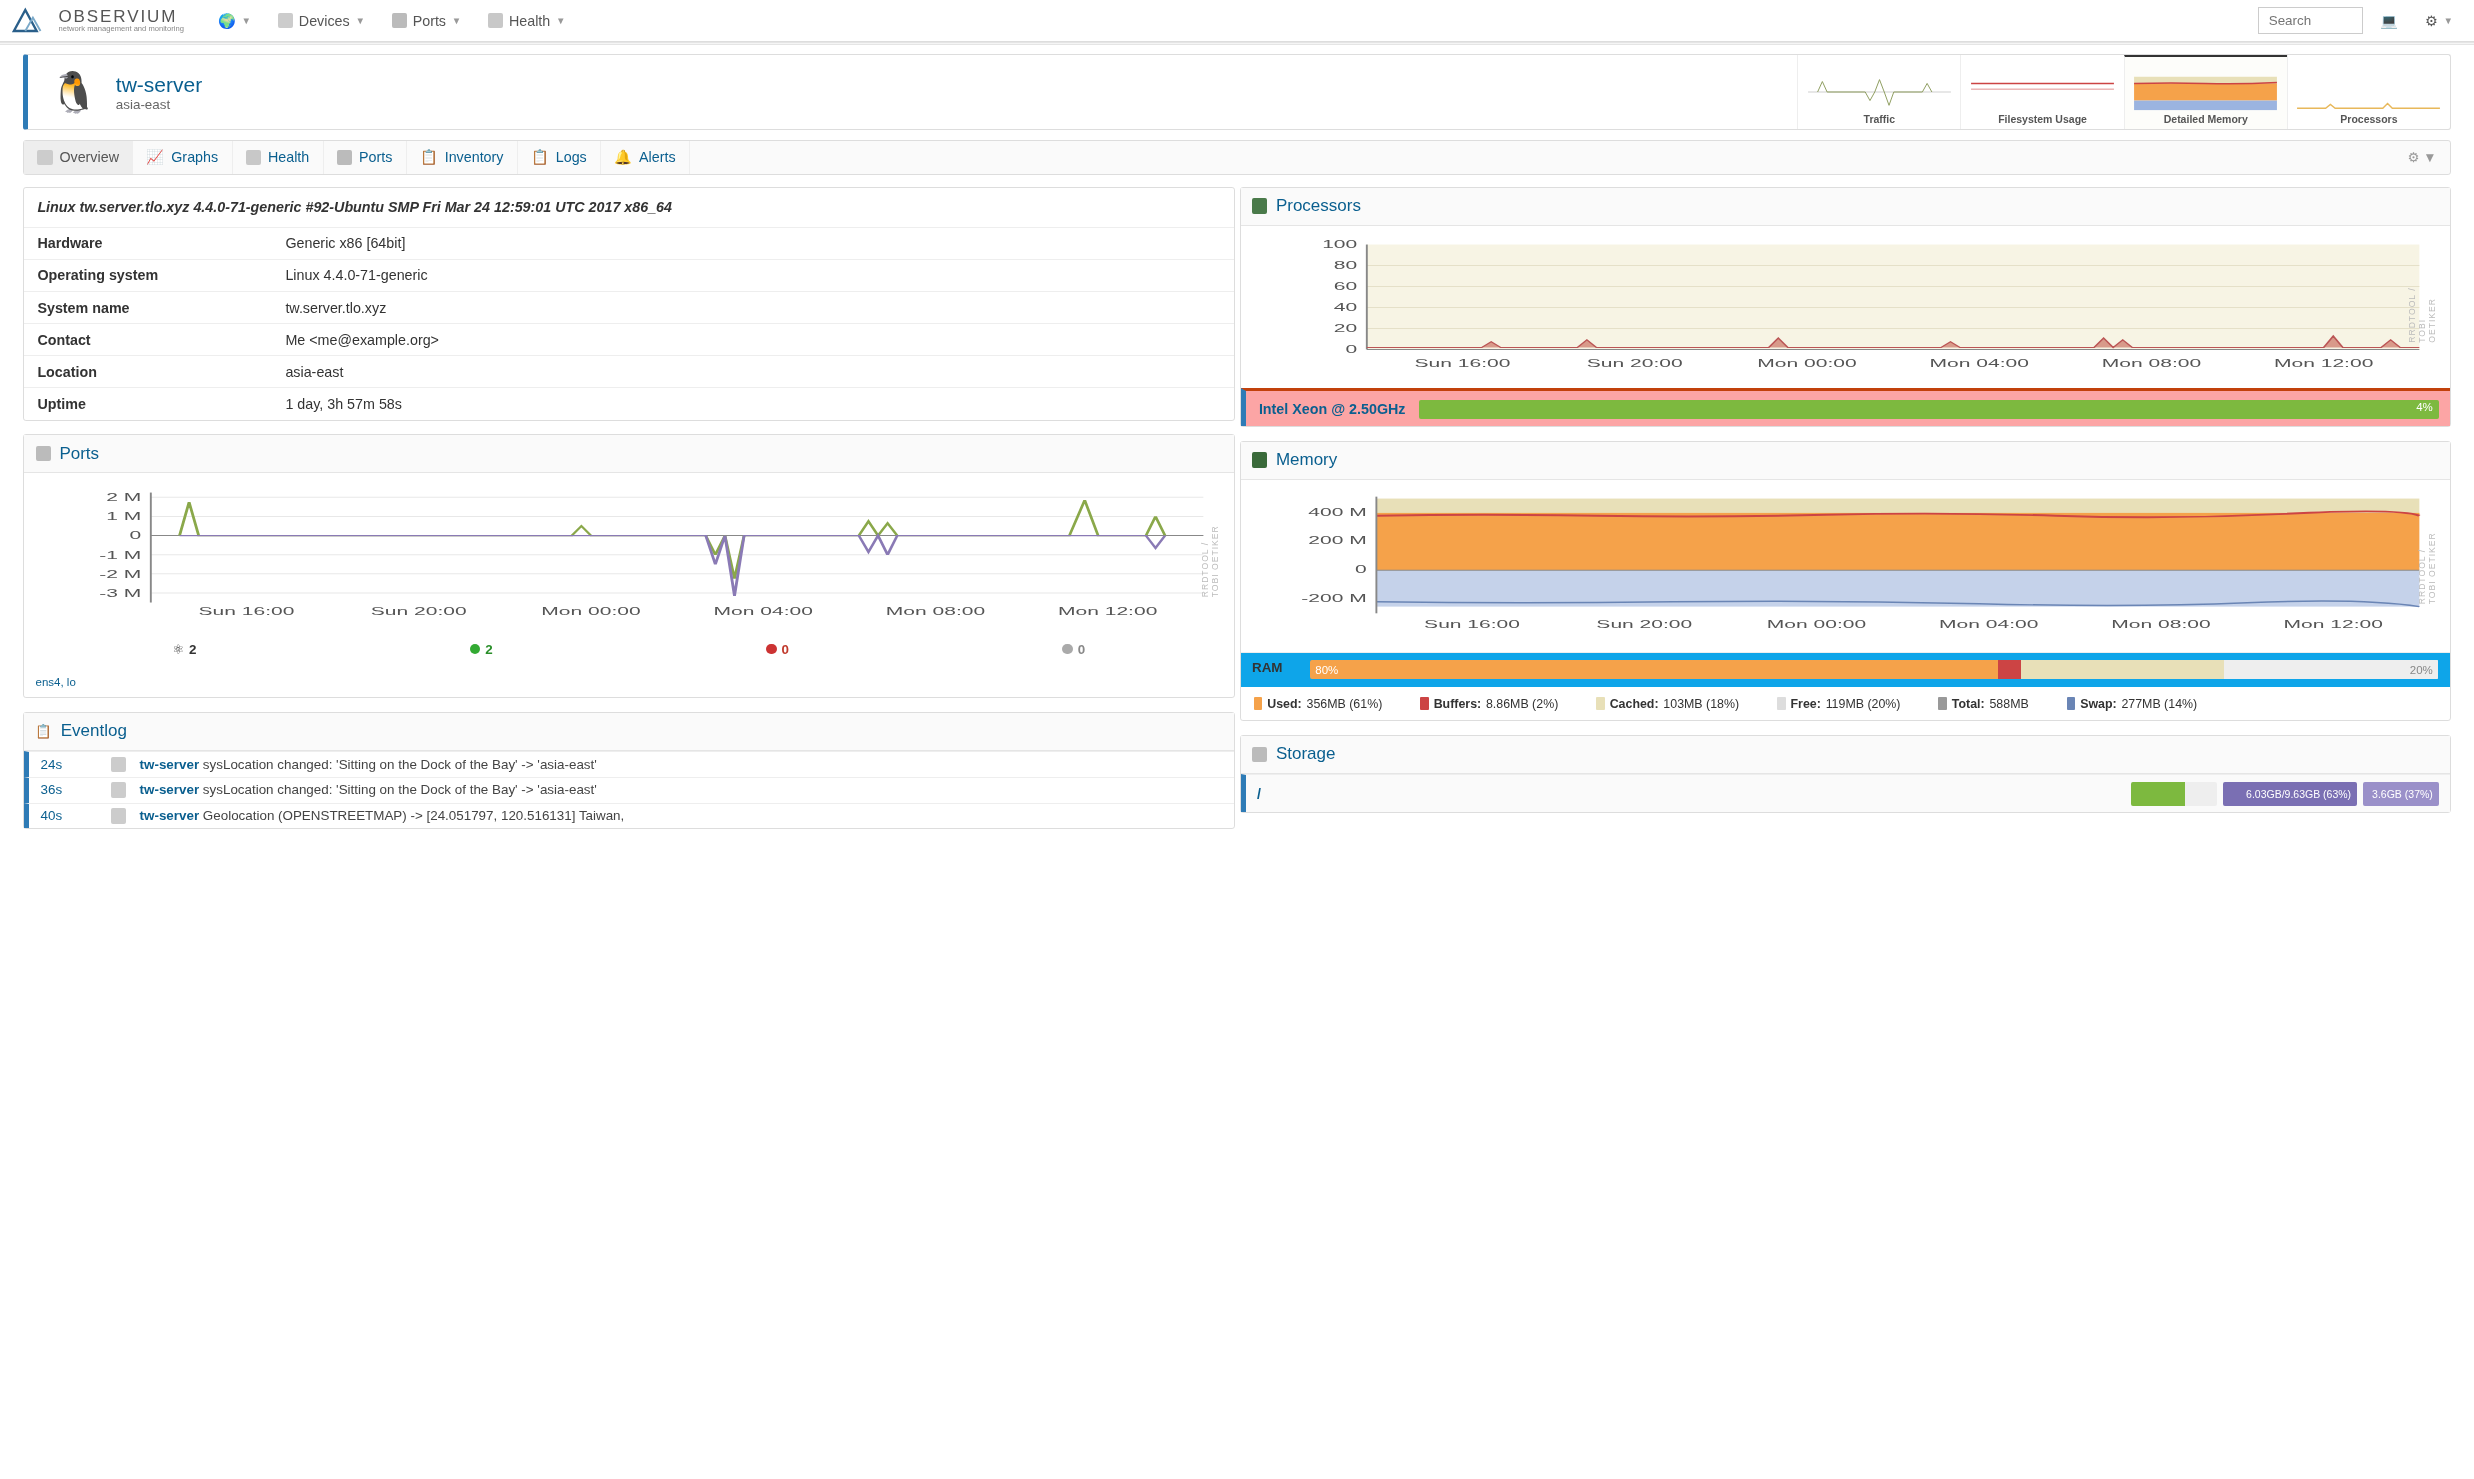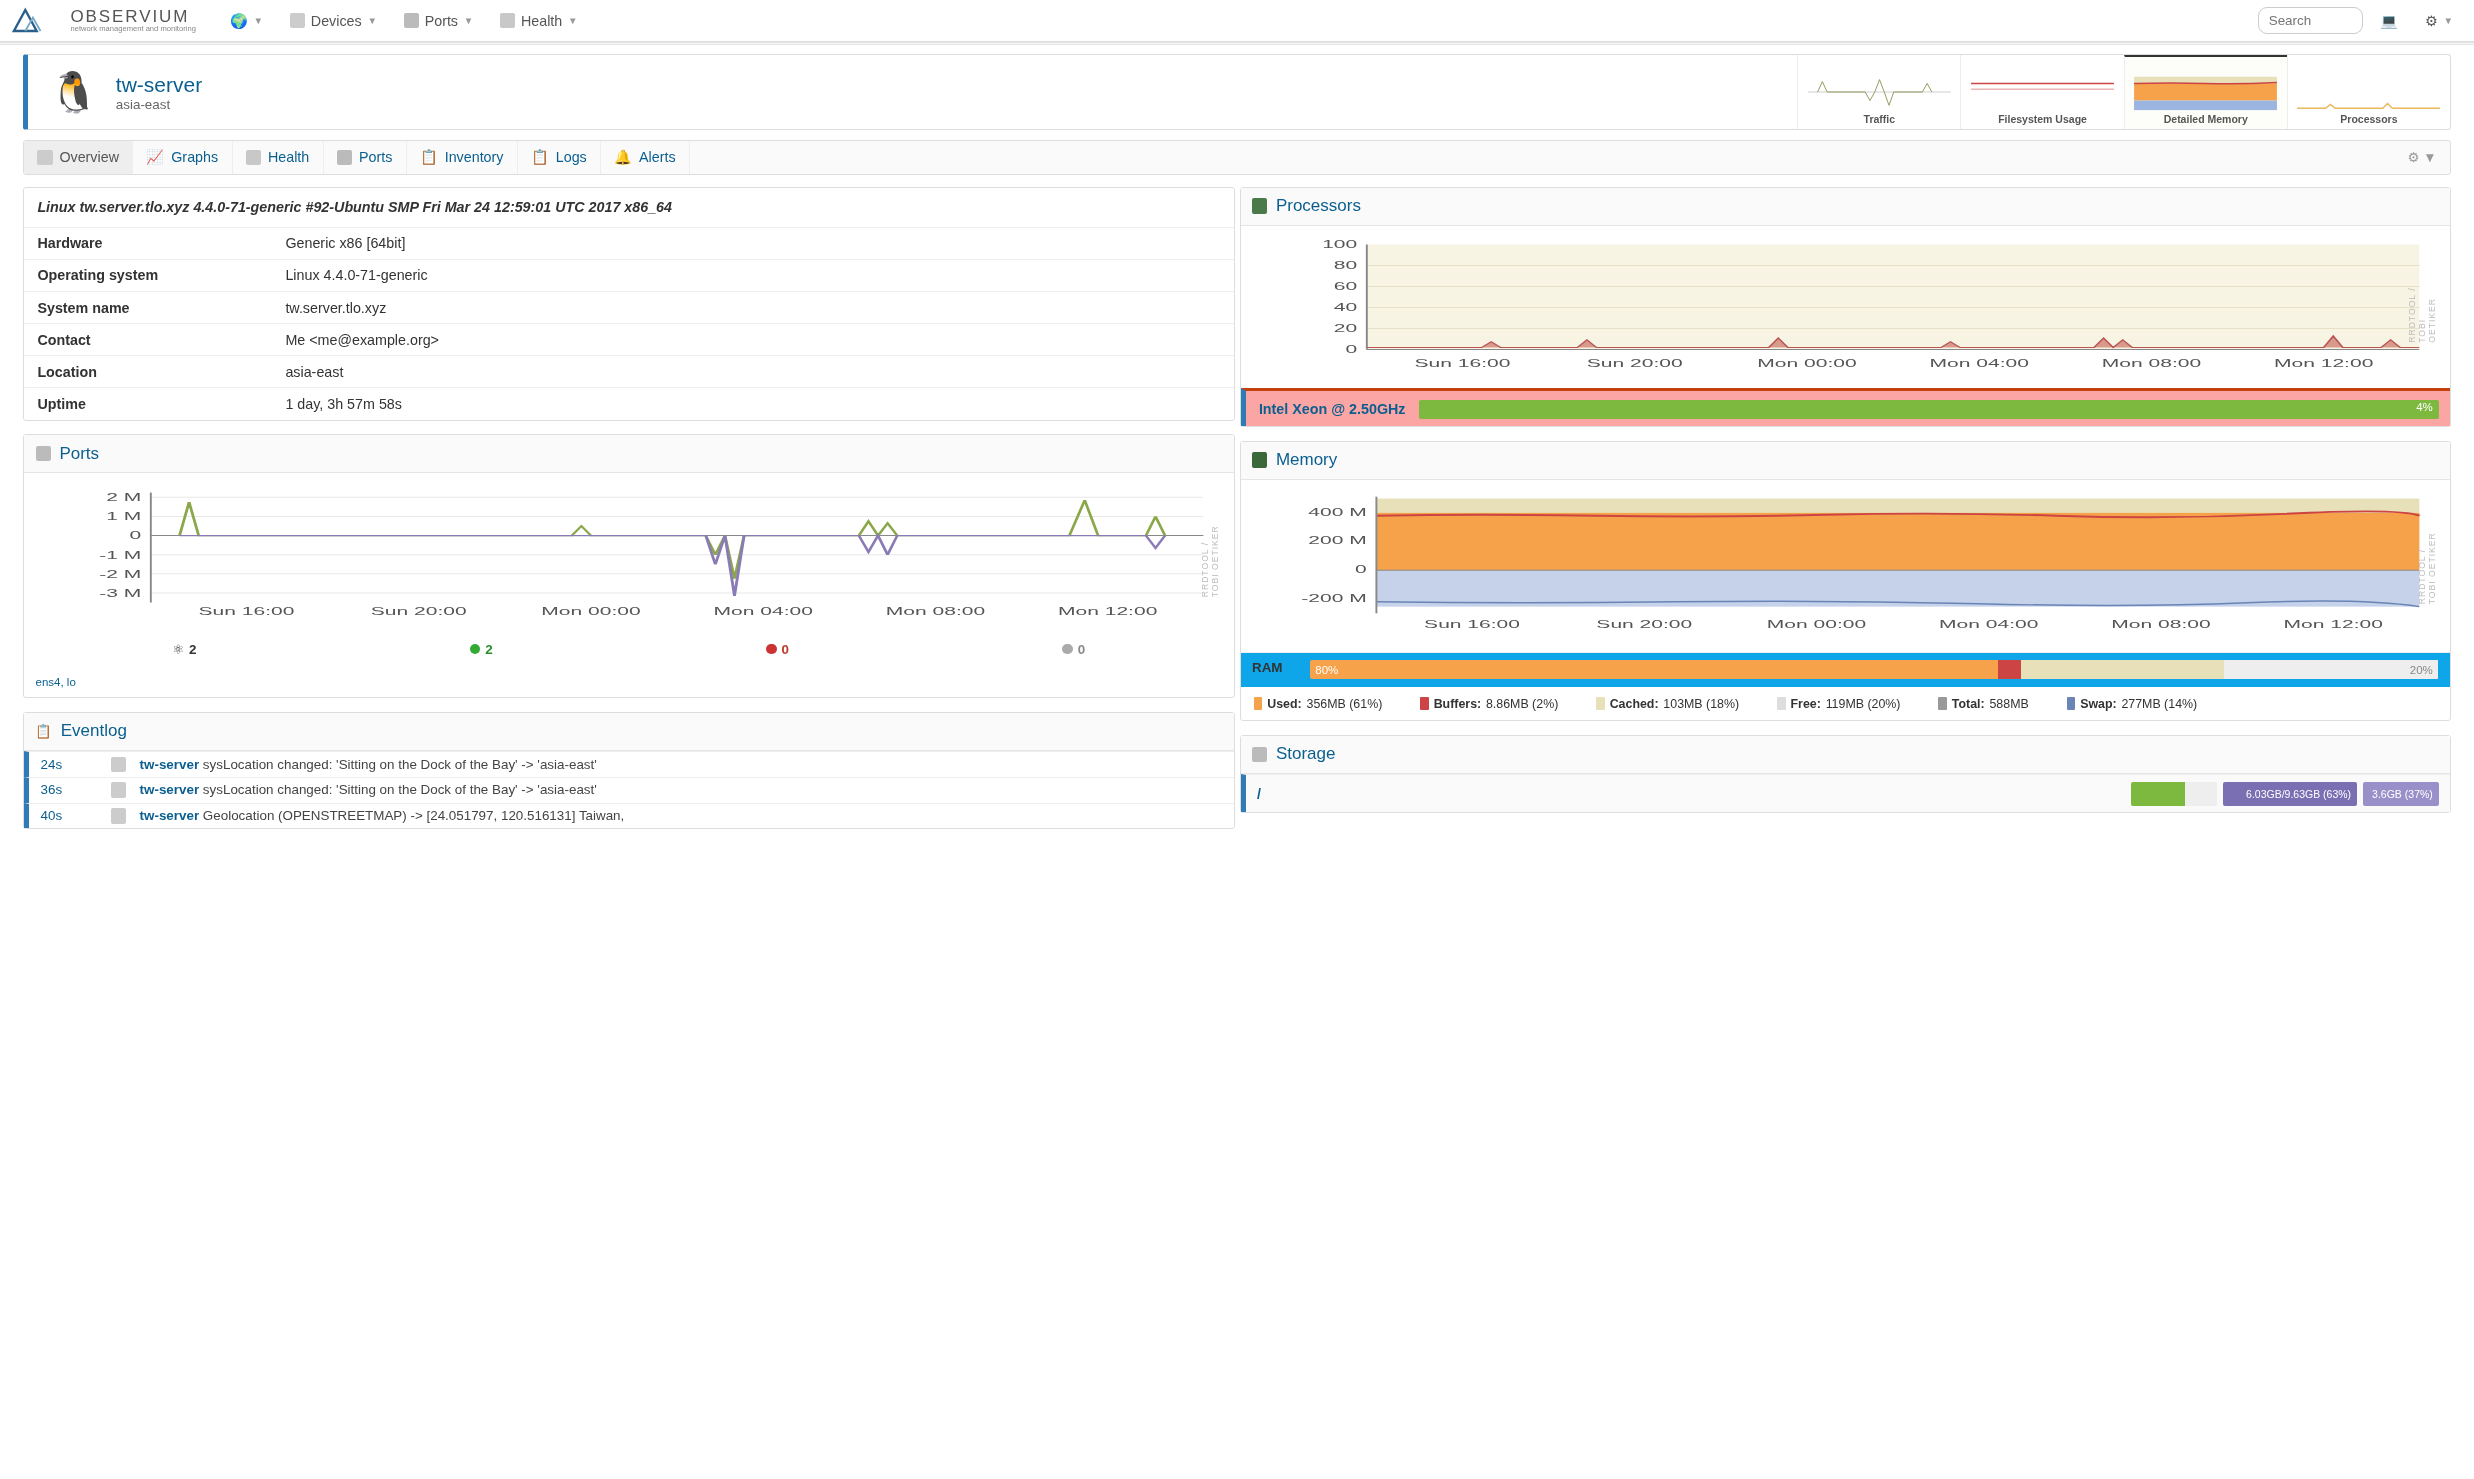--- a/index.html
+++ b/index.html
@@ -1,26 +1,26 @@
 <!DOCTYPE html>
 <html><head>
 <meta charset="utf-8">
 <style>
 * { box-sizing: border-box; margin: 0; padding: 0; }
 body { font-family: -apple-system, "Segoe UI", Helvetica, Arial, sans-serif; font-size: 13.4px; color: #333; background: #fff; }
 .topnav { display: flex; align-items: center; height: 42px; border-bottom: 1px solid #ddd; padding: 0 11.5px; gap: 7.6px; }
-.logo { display: flex; align-items: center; gap: 21px; margin-right: 17px; }
+.logo { display: flex; align-items: center; gap: 9px; margin-right: 17px; }
 .logo-mark { width: 38px; height: 29px; }
 .logo-text { display: flex; flex-direction: column; line-height: 1; }
 .logo-text .brand { font-size: 17px; letter-spacing: 1.9px; color: #555; font-weight: 400; }
 .logo-text .tag { font-size: 7.6px; color: #888; text-align: right; }
 .nav-item { display: flex; align-items: center; gap: 5.7px; padding: 5.7px 9.6px; color: #555; cursor: pointer; font-size: 14.3px; }
 .nav-item .caret { font-size: 9.6px; color: #999; }
 .nav-spacer { flex: 1; }
-.search-box { border: 1px solid #ccc; border-radius: 9px; padding: 4.8px 9.6px; width: 105px; color: #999; font-size: 13.4px; }
+.search-box { border: 1px solid #ccc; border-radius: 0; padding: 4.8px 9.6px; width: 105px; color: #999; font-size: 13.4px; }
 .hr-thin { height: 2.9px; background: #f5f5f5; border-top: 1px solid #e5e5e5; border-bottom: 1px solid #e5e5e5; }
 
 .container { padding: 9.6px 23px; }
 .device-header { display: flex; border: 1px solid #ddd; border-left: 5.7px solid #2e7bb6; background: #fff; border-radius: 2.9px; overflow: hidden; }
 .device-header-left { display: flex; align-items: center; gap: 17px; padding: 13.4px 21px; }
 .device-title { font-size: 21px; color: #0a5f8f; font-weight: 500; }
 .device-sub { font-size: 13.4px; color: #666; }
 .device-header-right { flex: 1; display: flex; justify-content: flex-end; align-items: stretch; }
 .mini-graph { display: flex; flex-direction: column; align-items: center; justify-content: flex-end; padding: 5.7px 9.6px 3.8px; border-left: 1px solid #eee; cursor: pointer; }
 .mini-graph.active { background: #fdfdfa; border-top: 2.9px solid #333; }

